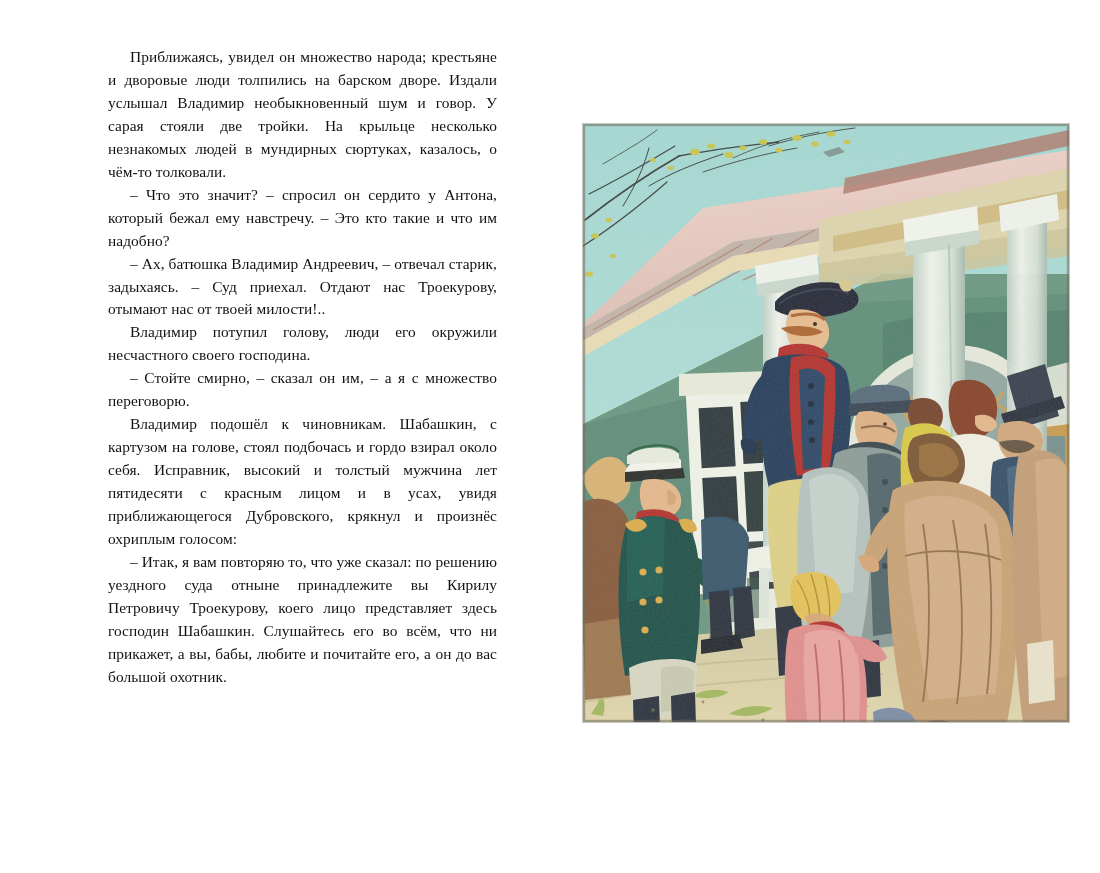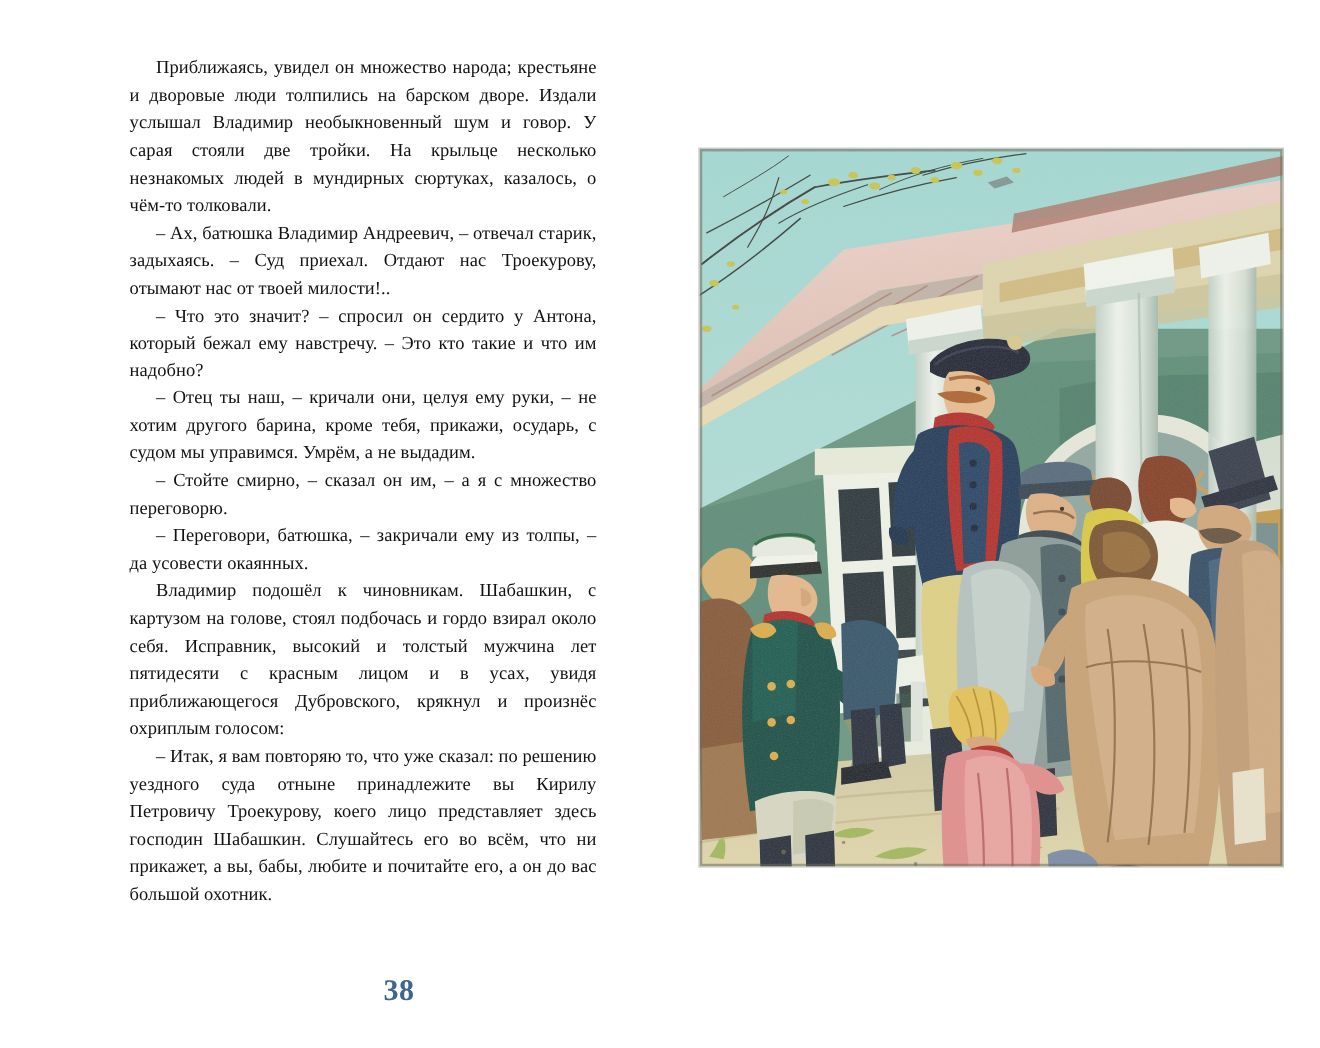--- a/index.html
+++ b/index.html
@@ -56,32 +56,28 @@
   }
   .illus svg { display:block; width:100%; height:100%; }
 </style>
 </head>
 <body>
 
 <div class="page">
 
   <div class="text-col">
     <p class="para">Приближаясь, увидел он множество народа; крестьяне и дворовые люди толпились на барском дворе. Издали услышал Владимир необыкновенный шум и говор. У сарая стояли две тройки. На крыльце несколько незнакомых людей в мундирных сюртуках, казалось, о чём-то толковали.</p>
+    <p class="para">– Что это значит? – спросил он сердито у Антона, который бежал ему навстречу. – Это кто такие и что им надобно?</p>
     <p class="para">– Ах, батюшка Владимир Андреевич, – отвечал старик, задыхаясь. – Суд приехал. Отдают нас Троекурову, отымают нас от твоей милости!..</p>
-    <p class="para">– Что это значит? – спросил он сердито у Антона, который бежал ему навстречу. – Это кто такие и что им надобно?</p>
-    <p class="para">– Отец ты наш, – кричали они, целуя ему руки, – не хотим другого барина, кроме тебя, прикажи, осударь, с судом мы управимся. Умрём, а не выдадим.</p>
+    <p class="para">Владимир потупил голову, люди его окружили несчастного своего господина.</p>
     <p class="para">– Стойте смирно, – сказал он им, – а я с множество переговорю.</p>
-    <p class="para">– Переговори, батюшка, – закричали ему из толпы, – да усовести окаянных.</p>
     <p class="para">Владимир подошёл к чиновникам. Шабашкин, с картузом на голове, стоял подбочась и гордо взирал около себя. Исправник, высокий и толстый мужчина лет пятидесяти с красным лицом и в усах, увидя приближающегося Дубровского, крякнул и произнёс охриплым голосом:</p>
     <p class="para">– Итак, я вам повторяю то, что уже сказал: по решению уездного суда отныне принадлежите вы Кирилу Петровичу Троекурову, коего лицо представляет здесь господин Шабашкин. Слушайтесь его во всём, что ни прикажет, а вы, бабы, любите и почитайте его, а он до вас большой охотник.</p>
   </div>
 
-  <div class="folio">
-    <span class="folio-inner">38</span>
-  </div>
 
   <div class="illus-wrap">
     <div class="illus">
       <svg viewBox="0 0 486 598" preserveAspectRatio="none">
         <defs>
           <linearGradient id="skyG" x1="0" y1="0" x2="0" y2="1">
             <stop offset="0" stop-color="#a6d8d2"></stop>
             <stop offset="1" stop-color="#bde0d8"></stop>
           </linearGradient>
           <linearGradient id="colG" x1="0" y1="0" x2="1" y2="0">

